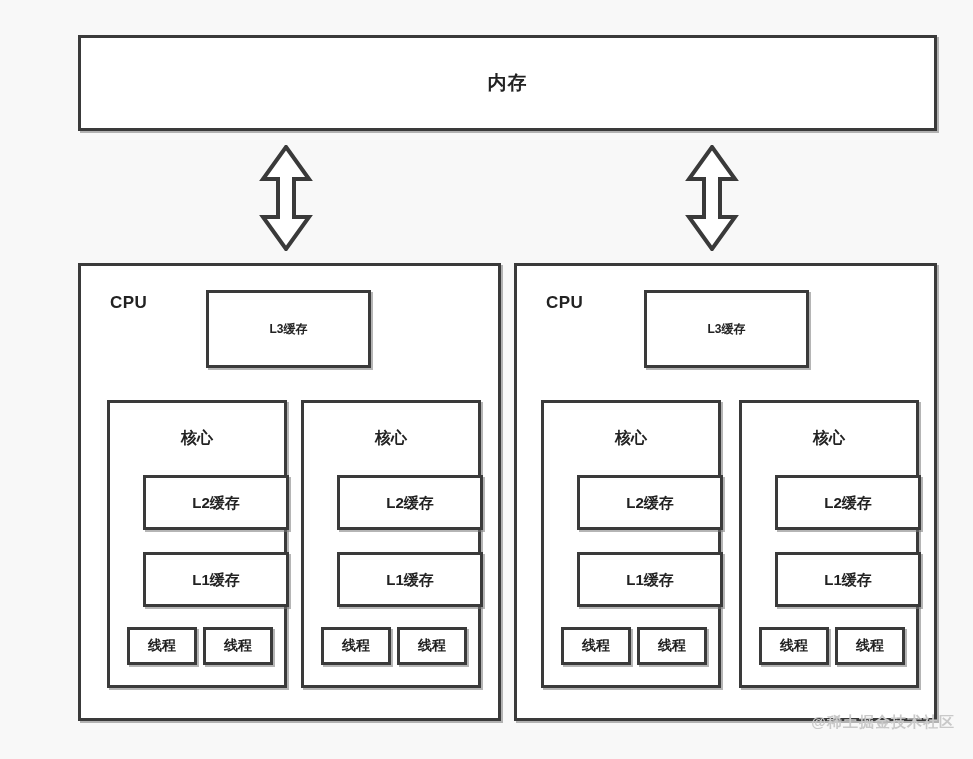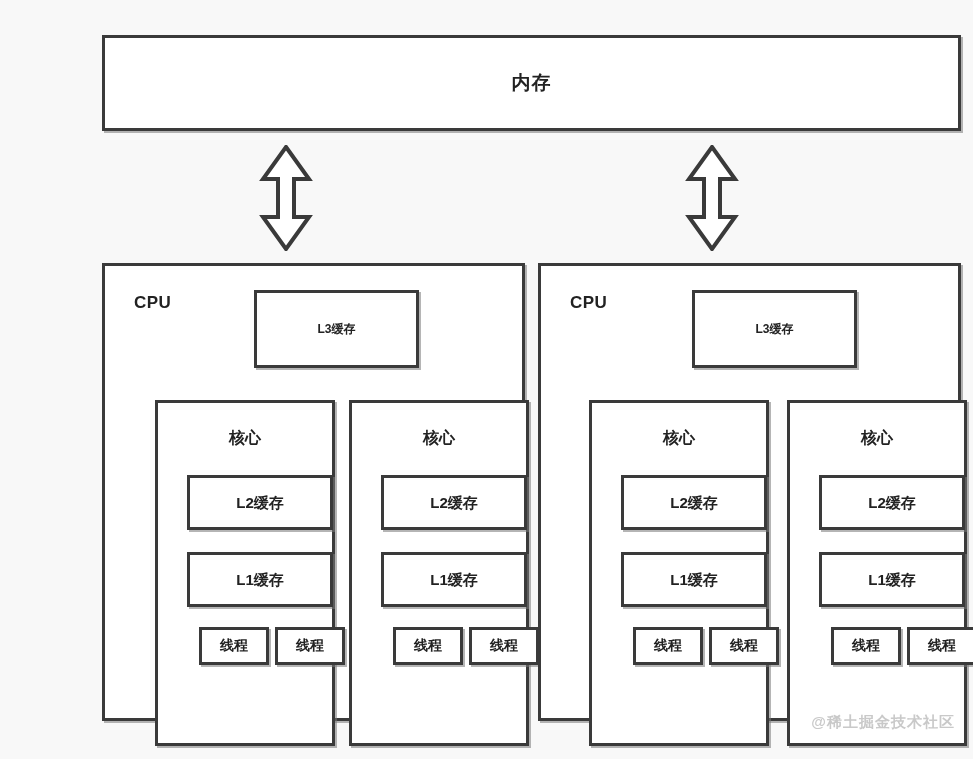--- a/index.html
+++ b/index.html
@@ -23,21 +23,20 @@
     height: 759px;
   }
 
   
   .box {
     position: absolute;
     background: #ffffff;
     border: 3px solid #3a3a3a;
     box-sizing: border-box;
     box-shadow: 2px 2px 0 rgba(120,120,120,0.55);
-    margin-left: 24px;
   }
 
   .center-label {
     position: absolute;
     left: 0; right: 0;
     text-align: center;
     font-weight: bold;
     color: #222222;
     white-space: nowrap;
   }
@@ -99,35 +98,35 @@
   .l3-label {
     top: 50%;
     transform: translateY(-50%);
     font-size: 12px;
   }
 
   
   .core-box {
     top: 134px;
     width: 180px;
-    height: 346px;
+    height: 288px;
   }
   .core-0 { left: 26px; }
   .core-1 { left: 220px; }
   #cpu-box-1 .core-0 { left: 24px; }
   #cpu-box-1 .core-1 { left: 222px; }
 
   .core-title {
     top: 25px;
     font-size: 16px;
   }
 
   
   .cache-box {
-    left: 5px;
+    left: 33px;
     width: 146px;
     height: 55px;
   }
   .l2-box { top: 72px; }
   .l1-box { top: 149px; }
   .cache-label {
     top: 50%;
     transform: translateY(-50%);
     font-size: 15px;
   }

